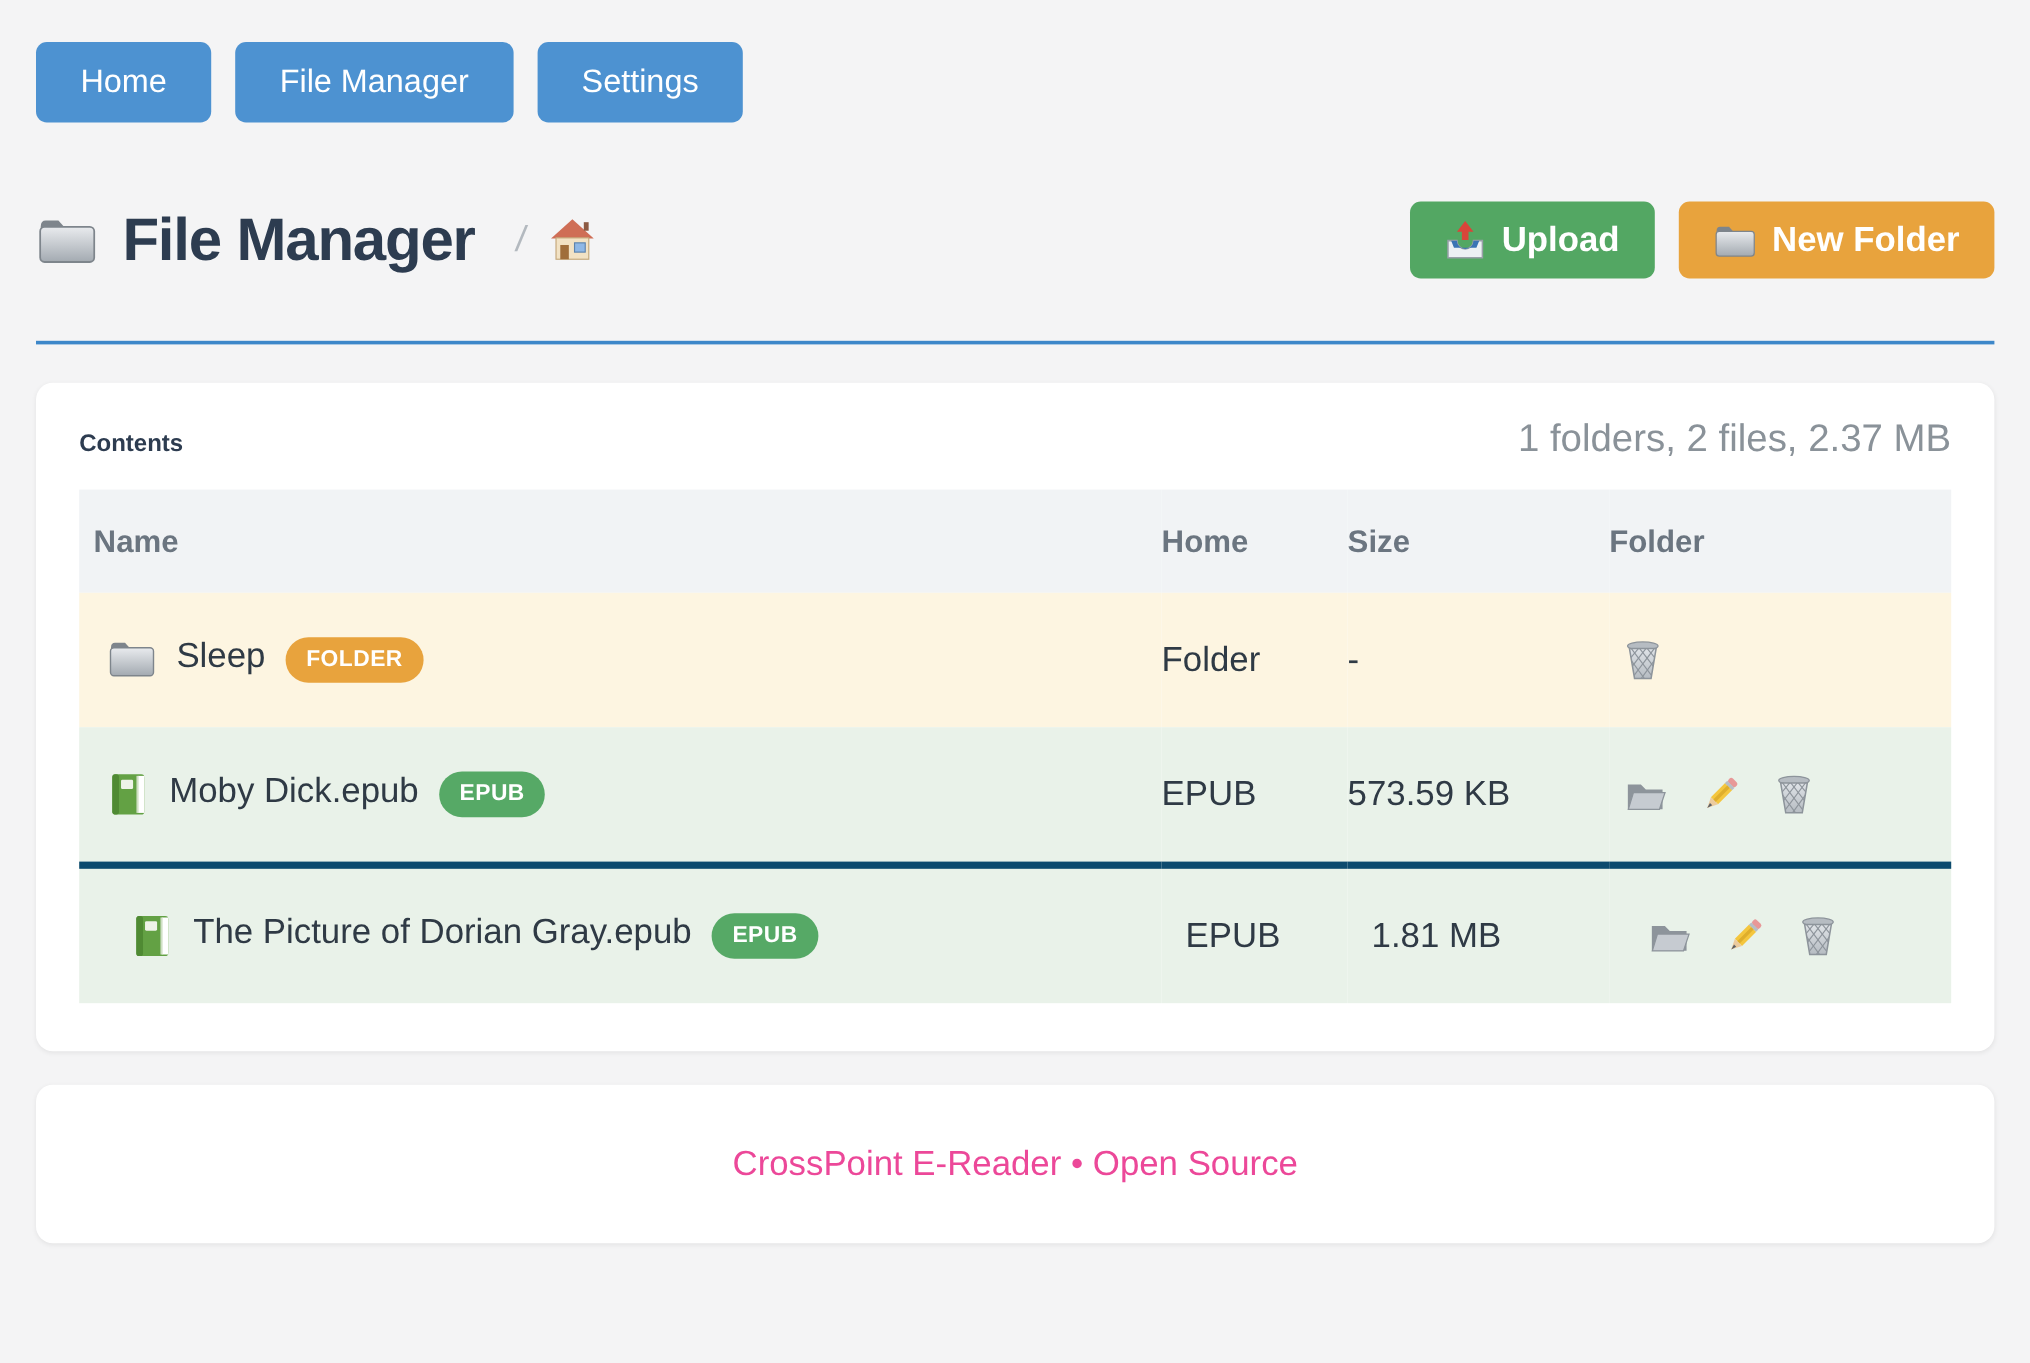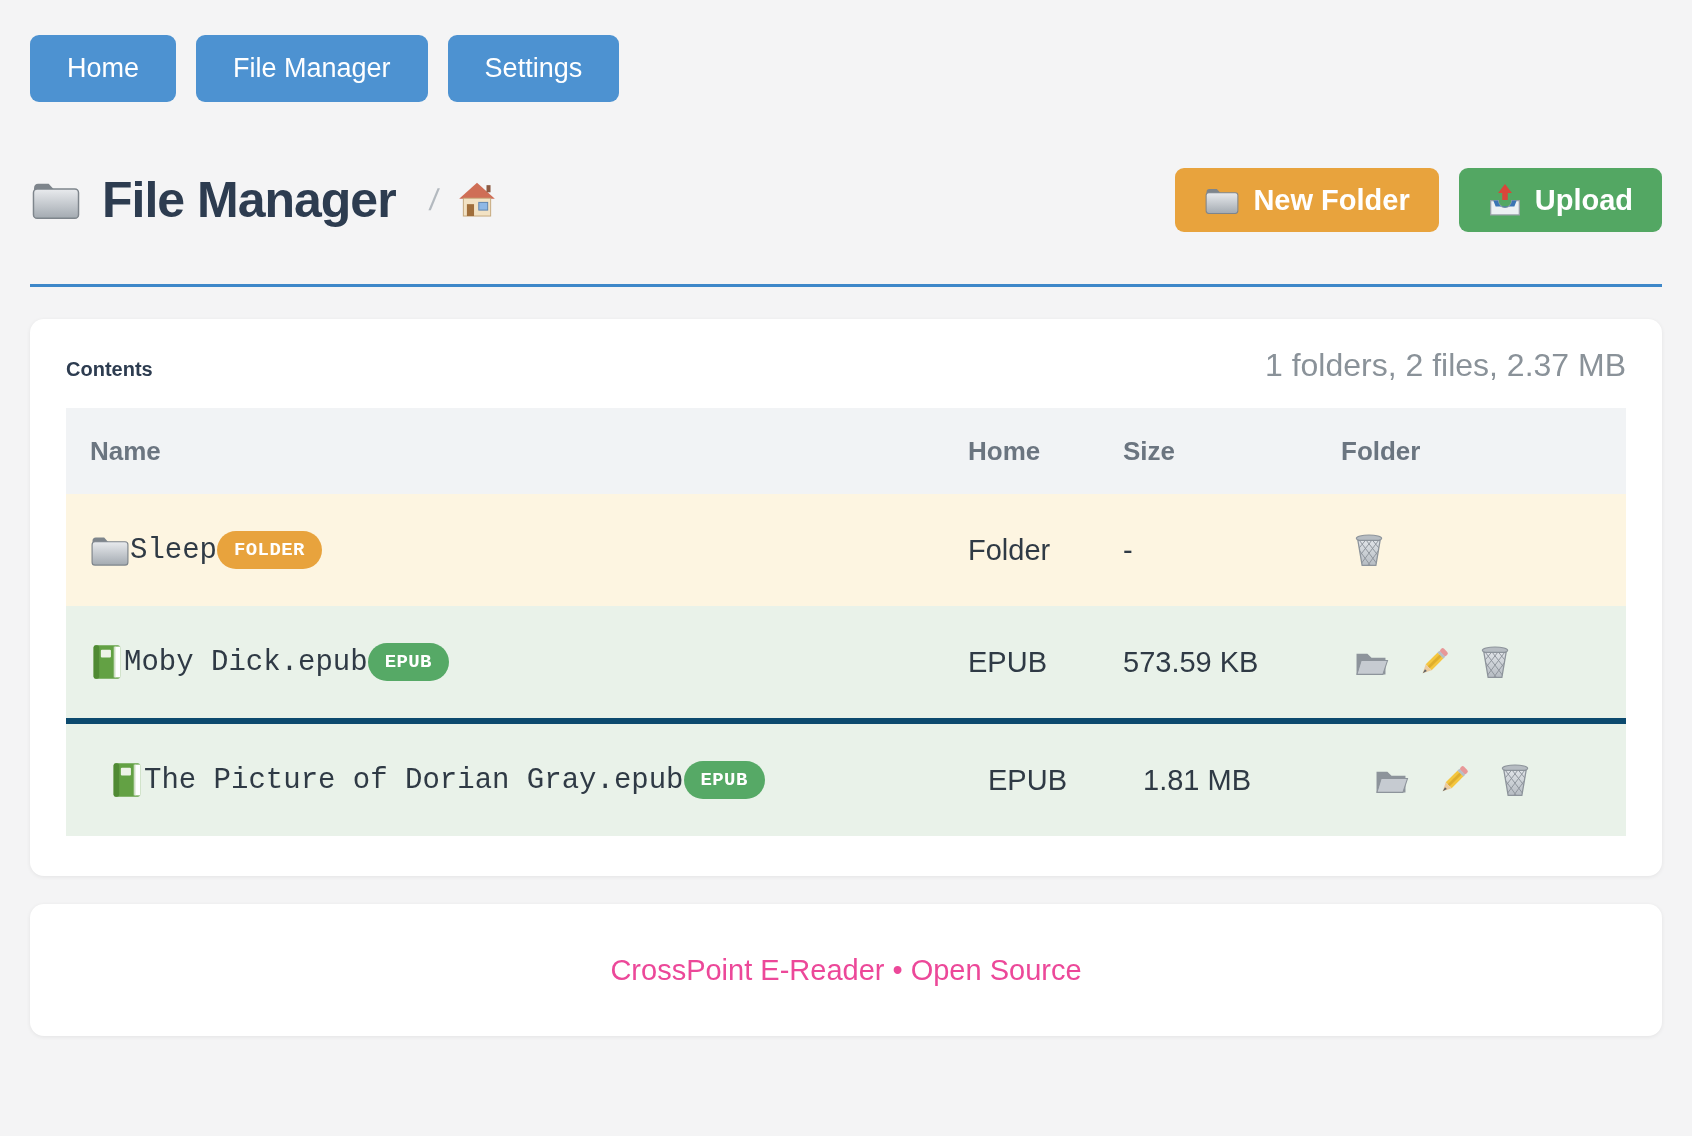--- a/index.html
+++ b/index.html
@@ -67,26 +67,26 @@
   
   table { width: 100%; border-collapse: collapse; table-layout: fixed; }
   thead th {
     background: #f1f3f5;
     text-align: left;
     font-size: 26px;
     font-weight: 700;
     color: #6b7580;
     padding: 28px 0 27px 0;
   }
-  th.col-name, td.cell-wrap { padding-left: 24px; }
+  th.col-name, td.cell-wrap { padding-left: 12px; }
   tbody td { font-size: 29px; color: #2f3a45; padding: 37px 0; vertical-align: middle; }
   tr.row-folder { background: var(--folder_row_bg, #fdf5e1); }
   tr.row-epub { background: var(--file_row_bg, #e9f2e9); }
   tr.row-epub + tr.row-epub td { border-top: 6px solid #0c4a6e; padding-left: 20px; }
-  .name-flex { display: flex; align-items: center; padding-left: 24px; font-family: Liberation Mono, monospace; }
+  .name-flex { display: flex; gap: 17px; padding-left: 24px; }
   .file-name { cursor: pointer; }
   .badge {
     color: #fff; font-size: 19px; font-weight: 700; letter-spacing: 0.4px;
     padding: 8px 17px; border-radius: 999px; white-space: nowrap;
   }
   .badge-folder { background: var(--folder_orange, #e8a33d); }
   .badge-epub { background: var(--epub_badge_green, #56a966); }
   .actions-flex { display: flex; align-items: center; gap: 28px; padding-left: 12px; }
   .icon-btn { background: transparent; border: none; padding: 0; cursor: pointer; line-height: 0; }
 
@@ -189,31 +189,31 @@
       <svg class="svg-icon" width="52" height="44" viewBox="0 0 48 42">
           <use href="#ic-folder"></use>
         </svg>
       <h1 class="page-title">File Manager</h1>
       <span class="crumb-sep">/</span>
       <svg class="svg-icon" width="38" height="38" viewBox="0 0 32 32">
           <use href="#ic-house"></use>
         </svg>
     </div>
     <div class="title-actions">
+      <button class="action-btn btn-upload">
+        <svg class="svg-icon" width="34" height="34" viewBox="0 0 32 32">
+            <use href="#ic-tray"></use>
+          </svg>
+        <span>Upload</span>
+      </button>
       <button class="action-btn btn-newfolder">
         <svg class="svg-icon" width="36" height="31" viewBox="0 0 48 42">
             <use href="#ic-folder"></use>
           </svg>
         <span>New Folder</span>
-      </button>
-      <button class="action-btn btn-upload">
-        <svg class="svg-icon" width="34" height="34" viewBox="0 0 32 32">
-            <use href="#ic-tray"></use>
-          </svg>
-        <span>Upload</span>
       </button>
     </div>
   </div>
 
   <hr class="header-divider">
 
   <section class="card contents-card">
     <div class="card-head">
       <h2 class="card-title">Contents</h2>
       <span class="summary">1 folders, 2 files, 2.37 MB</span>

